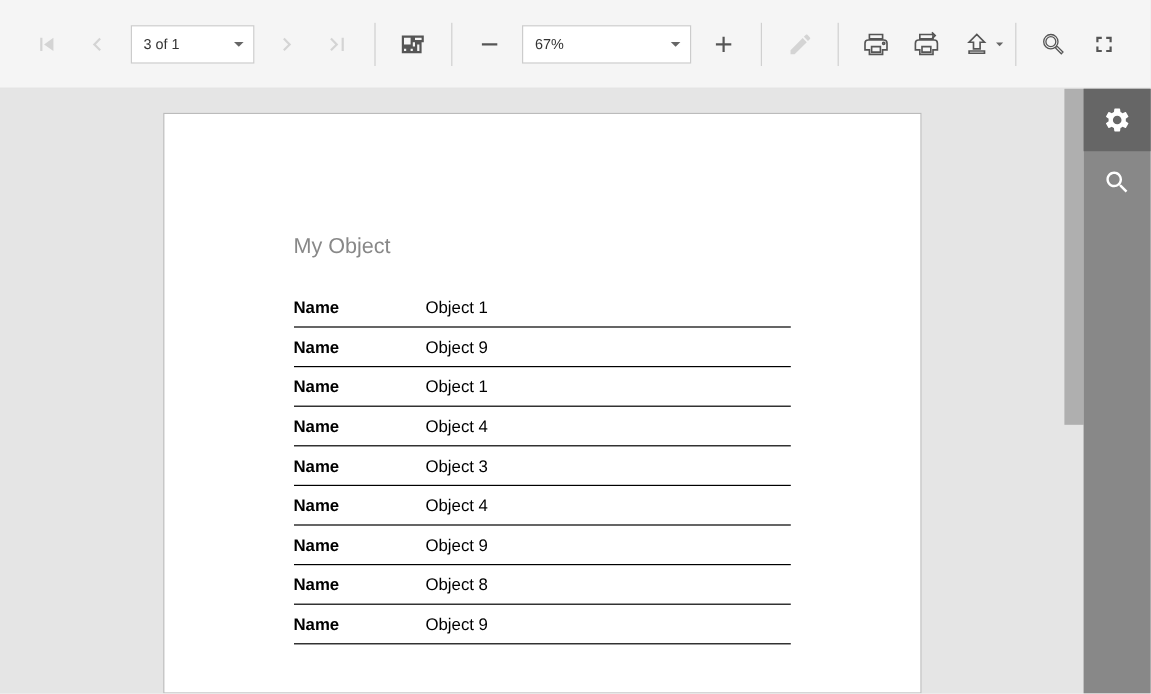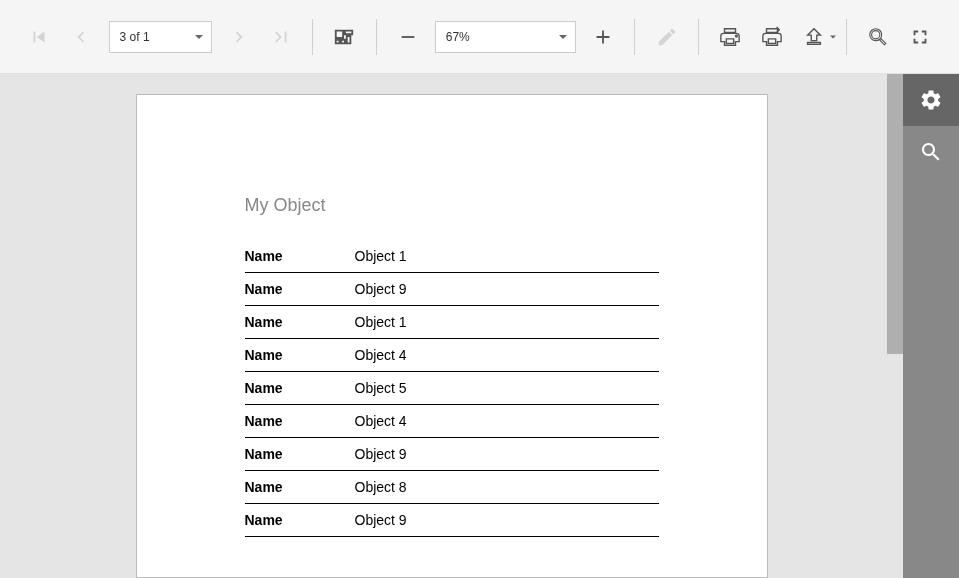--- a/index.html
+++ b/index.html
@@ -269,21 +269,21 @@
           <tr>
             <td>Name</td>
             <td>Object 1</td>
           </tr>
           <tr>
             <td>Name</td>
             <td>Object 4</td>
           </tr>
           <tr>
             <td>Name</td>
-            <td>Object 5</td>
+            <td>Object 3</td>
           </tr>
           <tr>
             <td>Name</td>
             <td>Object 4</td>
           </tr>
           <tr>
             <td>Name</td>
             <td>Object 9</td>
           </tr>
           <tr>

